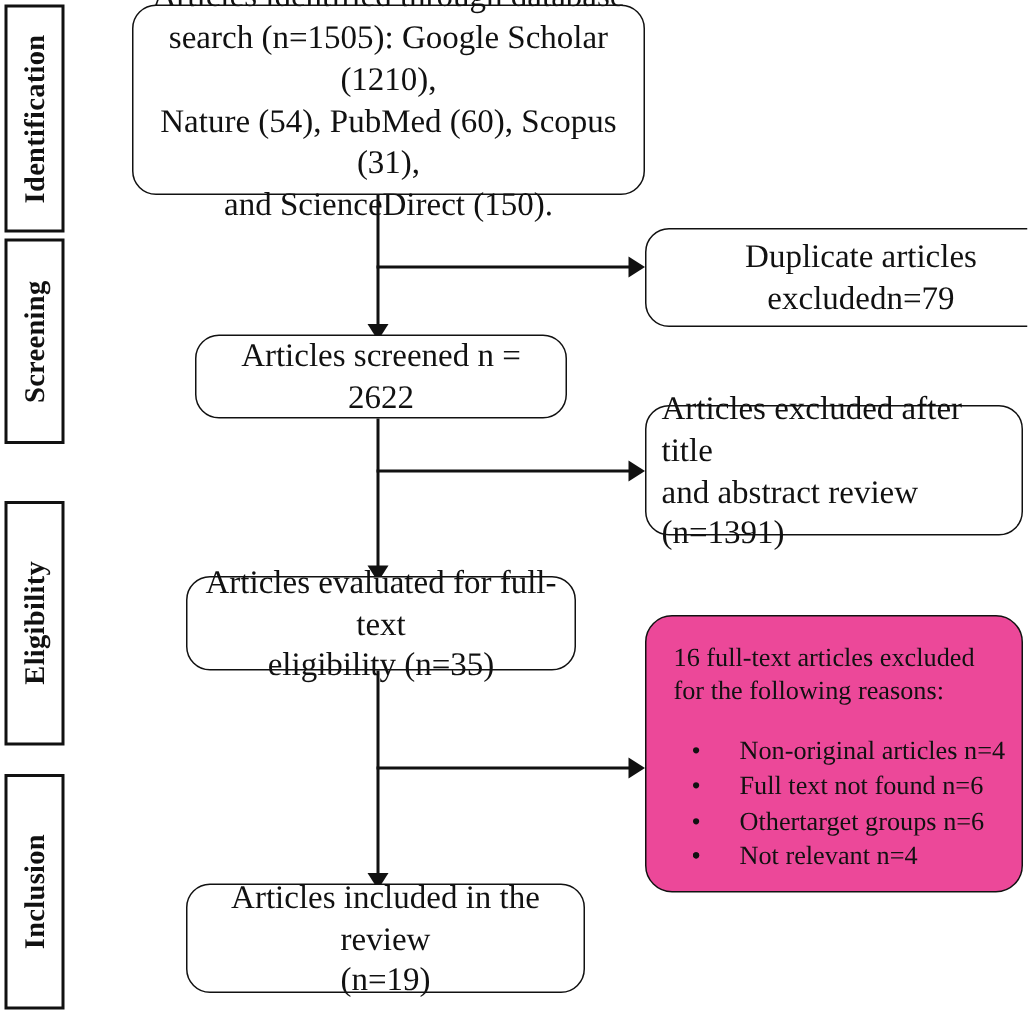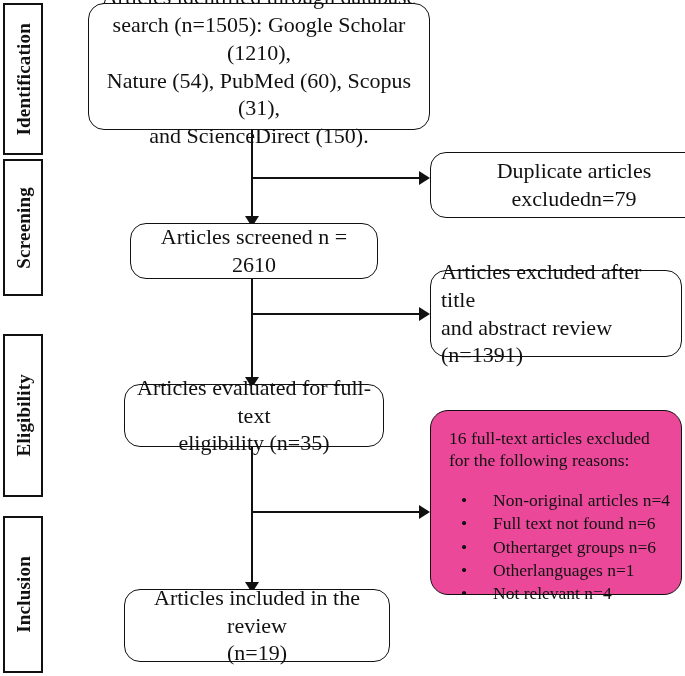--- a/index.html
+++ b/index.html
@@ -163,21 +163,21 @@
   <div class="arrow-right" style="left:419px; top:505.2px;"></div>
 
   <div class="flow-box" style="left:88px; top:3px; width:342px; height:127px;">
     <span class="flow-text">Articles identified through database
 search (n=1505): Google Scholar (1210),
 Nature (54), PubMed (60), Scopus (31),
 and ScienceDirect (150).</span>
   </div>
 
   <div class="flow-box" style="left:130px; top:223px; width:248px; height:56px;">
-    <span class="flow-text">Articles screened n = 2610</span>
+    <span class="flow-text">Articles screened n = 2622</span>
   </div>
 
   <div class="flow-box" style="left:124px; top:384px; width:260px; height:63px;">
     <span class="flow-text">Articles evaluated for full-text
 eligibility (n=35)</span>
   </div>
 
   <div class="flow-box" style="left:124px; top:589px; width:266px; height:73px;">
     <span class="flow-text">Articles included in the review
 (n=19)</span>
@@ -204,21 +204,20 @@
       <li>
         <span class="bullet">•</span>
         <span>Full text not found n=6</span>
       </li>
       <li>
         <span class="bullet">•</span>
         <span>Othertarget groups n=6</span>
       </li>
       <li>
         <span class="bullet">•</span>
-        <span>Otherlanguages n=1</span>
       </li>
       <li>
         <span class="bullet">•</span>
         <span>Not relevant n=4</span>
       </li>
     </ul>
   </div>
 
 </div>
 

